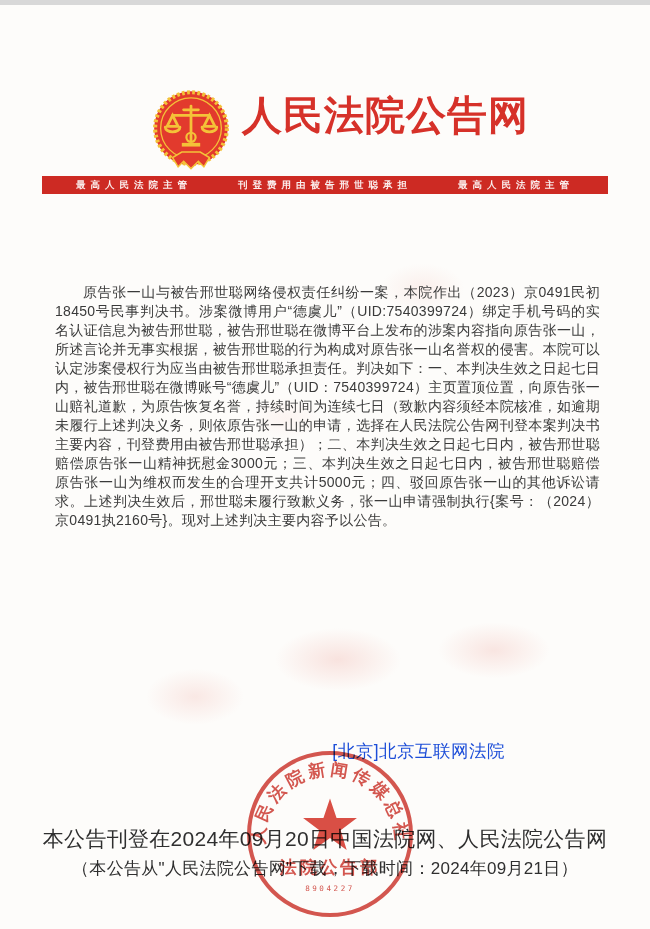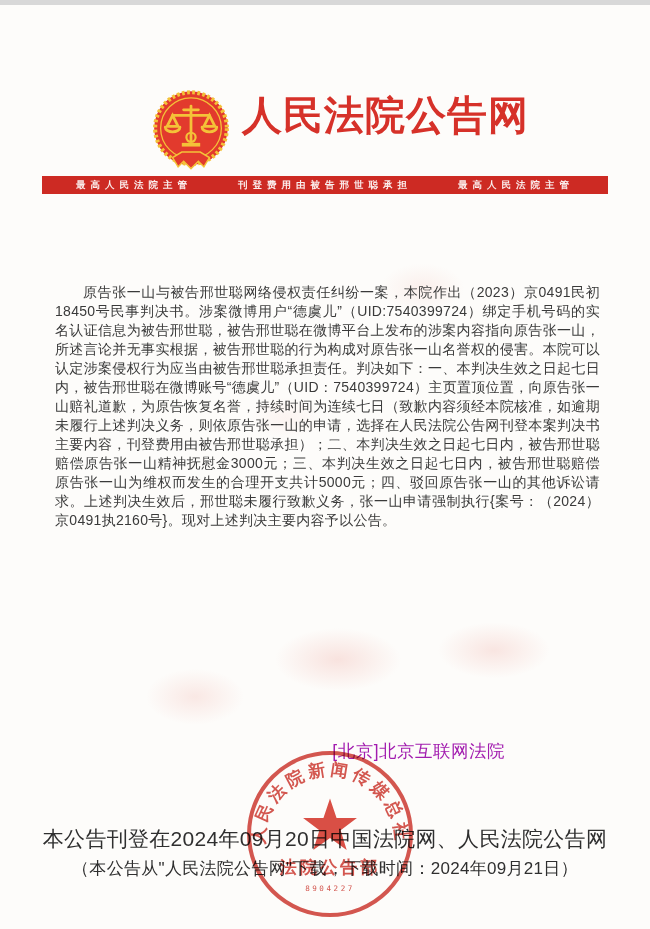--- a/index.html
+++ b/index.html
@@ -50,21 +50,21 @@
   }
   .doc-body{
     position:absolute;left:55px;top:283px;width:545px;
     color:#3a3a3a;font-size:14px;line-height:19px;
     text-align:justify;text-indent:2em;letter-spacing:.3px;
     font-weight:500;
   }
   .doc-court{
     position:absolute;left:0;top:739px;width:650px;
     text-align:right;padding-right:145px;box-sizing:border-box;
-    color:#a21caf;font-size:17.5px;font-weight:500;letter-spacing:.5px;
+    color:#1d4ed8;font-size:17.5px;font-weight:500;letter-spacing:.5px;
   }
 
   
   .footer-line1{
     position:absolute;left:0;top:825px;width:650px;text-align:center;
     color:#2f2f2f;font-size:21px;font-weight:500;letter-spacing:.3px;
   }
   .footer-line2{
     position:absolute;left:0;top:857px;width:650px;text-align:center;
     color:#2f2f2f;font-size:17px;font-weight:500;letter-spacing:.3px;

